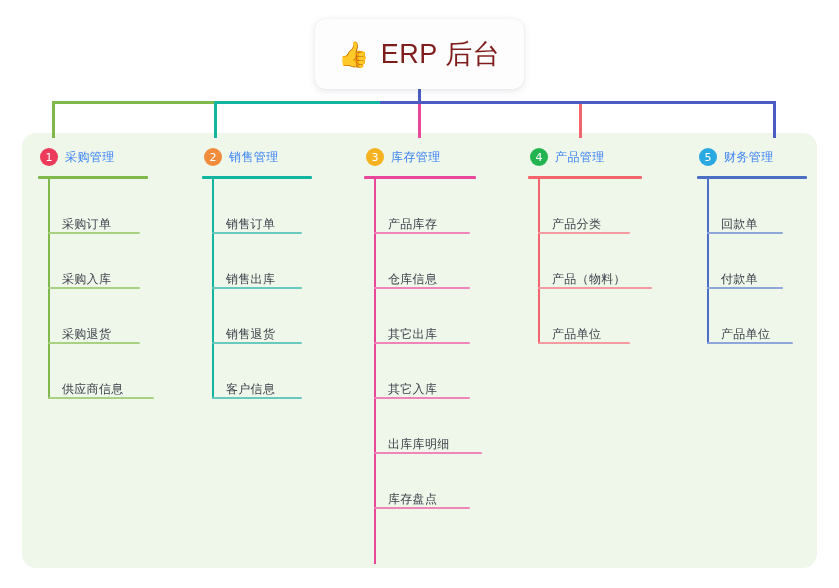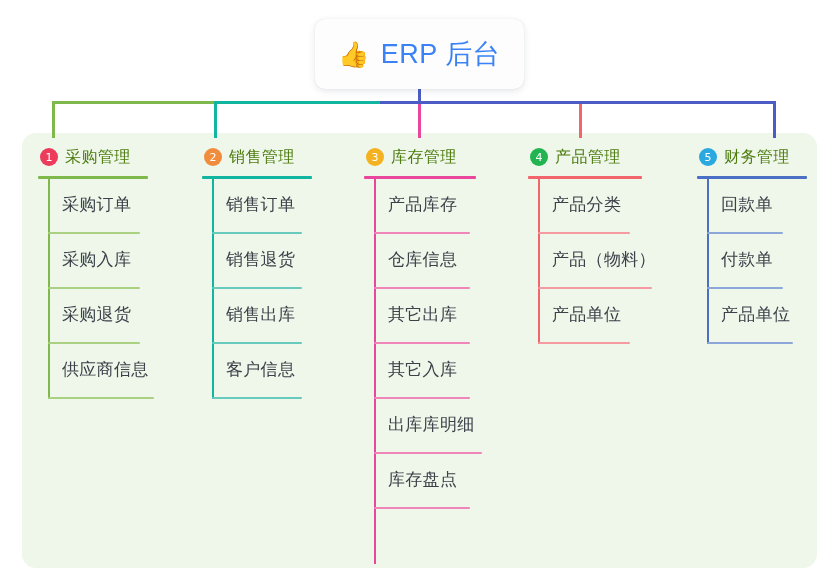--- a/index.html
+++ b/index.html
@@ -21,21 +21,21 @@
     width:209px; height:70px;
     background:#fdfdfd;
     border-radius:10px;
     box-shadow:0 2px 7px rgba(60,70,90,.13), 0 0 1px rgba(60,70,90,.16);
     display:flex;align-items:center;justify-content:center;
     gap:11px;
     z-index:6;
   }
   .root-emoji{font-size:25px;line-height:1;display:block;}
   .root-label{
-    font-size:27px;color:#3b82f6;letter-spacing:.5px;
+    font-size:27px;color:#7f1d1d;letter-spacing:.5px;
     white-space:nowrap;font-weight:400;
   }
 
   
   .conn{position:absolute;z-index:1;}
   .root-stem{
     left:418px; top:86px; width:3px; height:16px;
     background:#4b5cc4;
   }
   .bus-seg{position:absolute;height:3px;top:101px;}
@@ -54,36 +54,36 @@
   
   .col{position:absolute;top:145px;z-index:3;}
   .col-head{display:flex;align-items:center;gap:7px;height:24px;padding-left:2px;}
   .badge{
     width:18px;height:18px;border-radius:50%;
     display:flex;align-items:center;justify-content:center;
     color:#fff;font-size:11px;line-height:1;
     font-family:"DejaVu Sans",sans-serif;
     flex:none;
   }
-  .col-title{font-size:16px;color:#4d7c0f;white-space:nowrap;letter-spacing:.4px;}
+  .col-title{font-size:12px;color:#3b82f6;white-space:nowrap;letter-spacing:.4px;}
   .head-rule{height:3px;margin-top:7px;border-radius:1px;}
 
   .leaves{position:relative;margin-top:0;}
   .spine{position:absolute;left:10px;top:0;width:2px;}
   .leaf{
     position:relative;
     height:55px;
     display:flex;
     align-items:flex-end;
     box-sizing:border-box;
   }
   .leaf-label{
-    font-size:17px;color:#3b4049;
+    font-size:12px;color:#3b4049;
     white-space:nowrap;
-    padding:0 0 18px 24px;
+    padding:0 0 1px 24px;
     letter-spacing:.3px;
   }
   .leaf-rule{
     position:absolute;left:10px;bottom:0;height:2px;border-radius:1px;
   }
 </style>
 </head>
 <body>
 
 <div id="stage">
@@ -141,25 +141,25 @@
           <span class="col-title">销售管理</span>
         </div>
         <div class="head-rule" style="width: 110px; background: rgb(18, 181, 160);"></div>
         <div class="leaves">
           <div class="spine" style="background: rgb(18, 181, 160); height: 220px;"></div>
           <div class="leaf">
             <span class="leaf-label">销售订单</span>
             <div class="leaf-rule" style="width: 90px; background: rgb(104, 201, 189);"></div>
           </div>
           <div class="leaf">
+            <span class="leaf-label">销售出库</span>
+            <div class="leaf-rule" style="width: 90px; background: rgb(104, 201, 189);"></div>
+          </div>
+          <div class="leaf">
             <span class="leaf-label">销售退货</span>
-            <div class="leaf-rule" style="width: 90px; background: rgb(104, 201, 189);"></div>
-          </div>
-          <div class="leaf">
-            <span class="leaf-label">销售出库</span>
             <div class="leaf-rule" style="width: 90px; background: rgb(104, 201, 189);"></div>
           </div>
           <div class="leaf">
             <span class="leaf-label">客户信息</span>
             <div class="leaf-rule" style="width: 90px; background: rgb(104, 201, 189);"></div>
           </div>
         </div>
       </div>
       <div class="col" style="left: 364px;">
         <div class="col-head">

